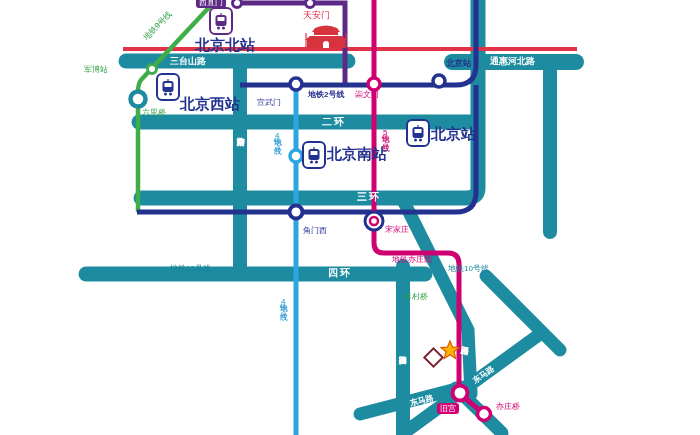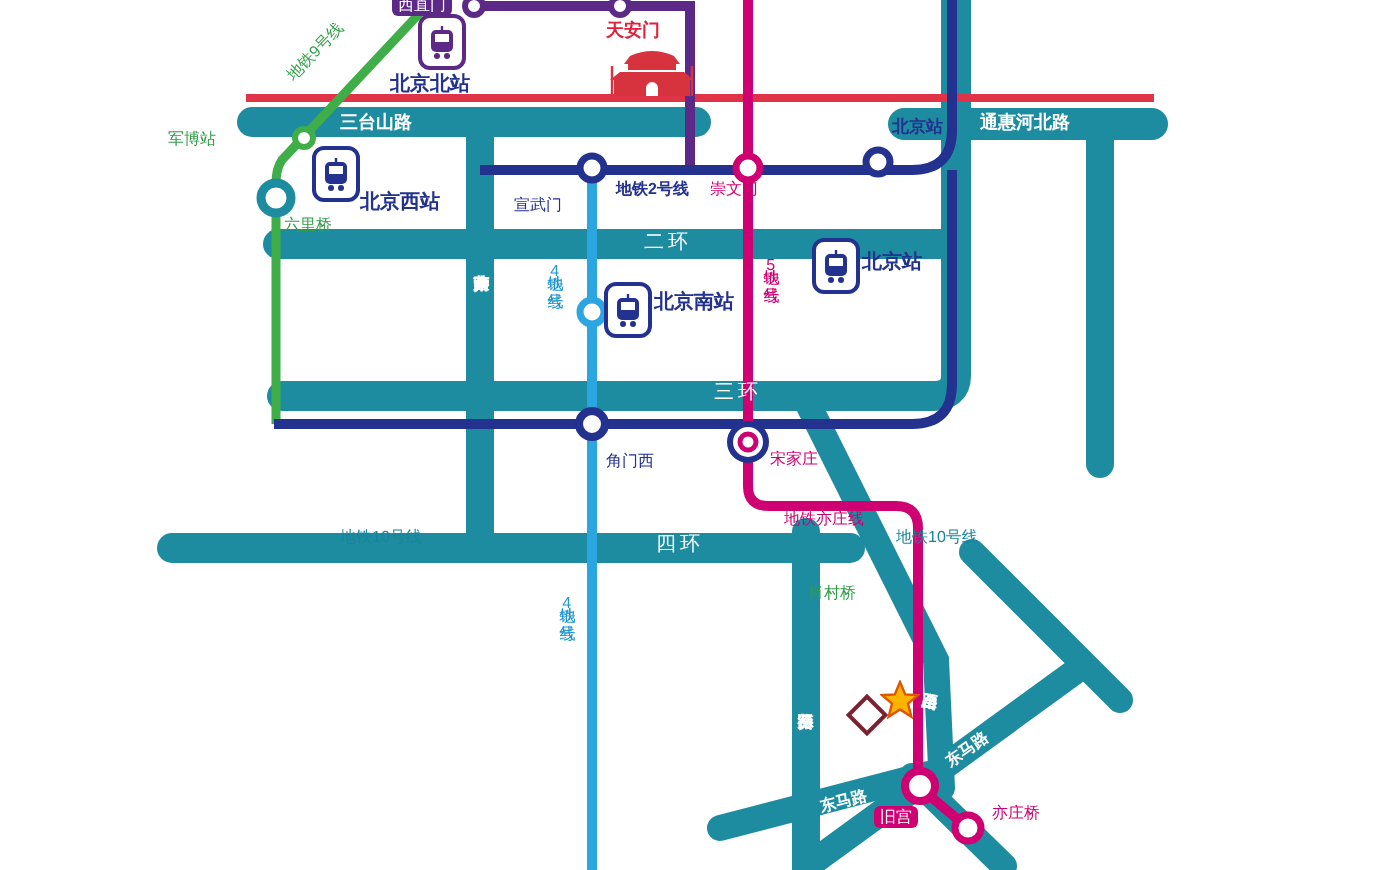--- a/index.html
+++ b/index.html
@@ -7,23 +7,23 @@
        font-family:"Liberation Sans","DejaVu Sans",sans-serif;}
   #rail{position:absolute;left:0;top:0;z-index:1;}
   .lbl{position:absolute;white-space:nowrap;font-size:9px;line-height:1.1;z-index:5;}
   .navy{color:#23318f;font-weight:bold;}
   .navy-sm{color:#23318f;font-size:8px;}
   .green{color:#2f9e45;font-size:8px;}
   .magenta{color:#cf0072;font-size:8px;}
   .teal{color:#17849a;font-size:8px;margin-top:44px;}
   .blue4{color:#2196cf;font-size:8px;}
   .road-lbl{color:#ffffff;font-weight:bold;font-size:9px;}
-  .ring-lbl{color:#ffffff;font-weight:normal;font-size:10px;letter-spacing:2px;}
+  .ring-lbl{color:#ffffff;font-weight:bold;font-size:10px;letter-spacing:2px;}
   .v{writing-mode:vertical-rl;text-orientation:upright;letter-spacing:0;}
-  .big{font-size:10px;}
+  .big{font-size:15px;}
   .badge{padding:0 3px;border-radius:3px;color:#fff;font-size:8px;line-height:11px;}
   .badge-purple{background:#5c2a86;}
   .badge-magenta{background:#cf0072;}
   .train-icon{position:absolute;width:20px;height:24px;background:#fff;border:2.5px solid #23318f;
               border-radius:6px;z-index:4;display:flex;align-items:center;justify-content:center;}
   .train-icon.purple{border-color:#5c2a86;}
   .hospital{position:absolute;z-index:6;color:#e00020;font-weight:bold;font-size:13px;
             text-align:center;line-height:16px;letter-spacing:1px;}
   .diamond{position:absolute;width:11px;height:11px;background:#fff;border:2.5px solid #7a2230;
            transform:rotate(45deg);z-index:5;}
@@ -106,21 +106,21 @@
           <circle cx="9.5" cy="15" r="1.5"></circle>
         </g>
       </svg>
   </div>
   <div class="lbl navy big" style="left:180px;top:96px;">北京西站</div>
   <div class="lbl green" style="left:142px;top:109px;">六里桥</div>
 
   <div class="lbl road-lbl" style="left:170px;top:57px;">三台山路</div>
   <div class="lbl road-lbl" style="left:490px;top:57px;">通惠河北路</div>
 
-  <div class="lbl" style="left:303px;top:11px;color:#e0203a;font-weight:bold;text-align:right;">天安门</div>
+  <div class="lbl" style="left:303px;top:11px;color:#e0203a;font-weight:normal;text-align:right;">天安门</div>
   <div class="tam" style="left:303px;top:22px;">
     <svg width="46" height="26" viewBox="0 0 46 26" fill="#d6333f">
       <path d="M3,11 V26 M43,11 V26" stroke="#d6333f" stroke-width="1.2"></path>
       <path d="M12,6 Q23,1 34,6 L37,10 L9,10 Z"></path>
       <rect x="11" y="10" width="24" height="3"></rect>
       <path d="M7,14 L39,14 L44,18 L2,18 Z"></path>
       <rect x="4" y="18" width="38" height="8"></rect>
       <path d="M20,26 v-4 a3,3 0 0 1 6,0 v4 Z" fill="#fff"></path>
     </svg>
   </div>

